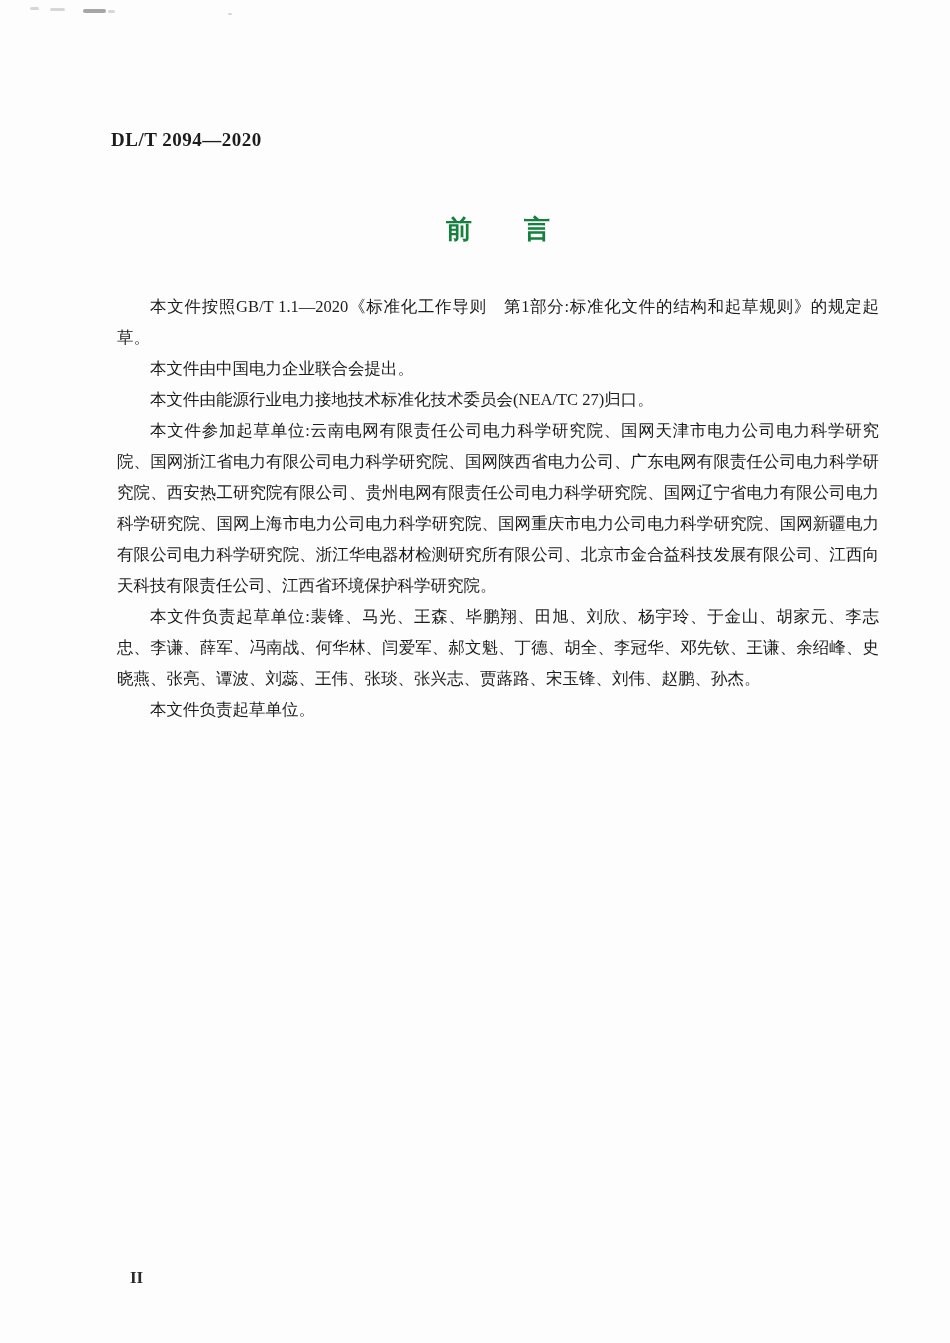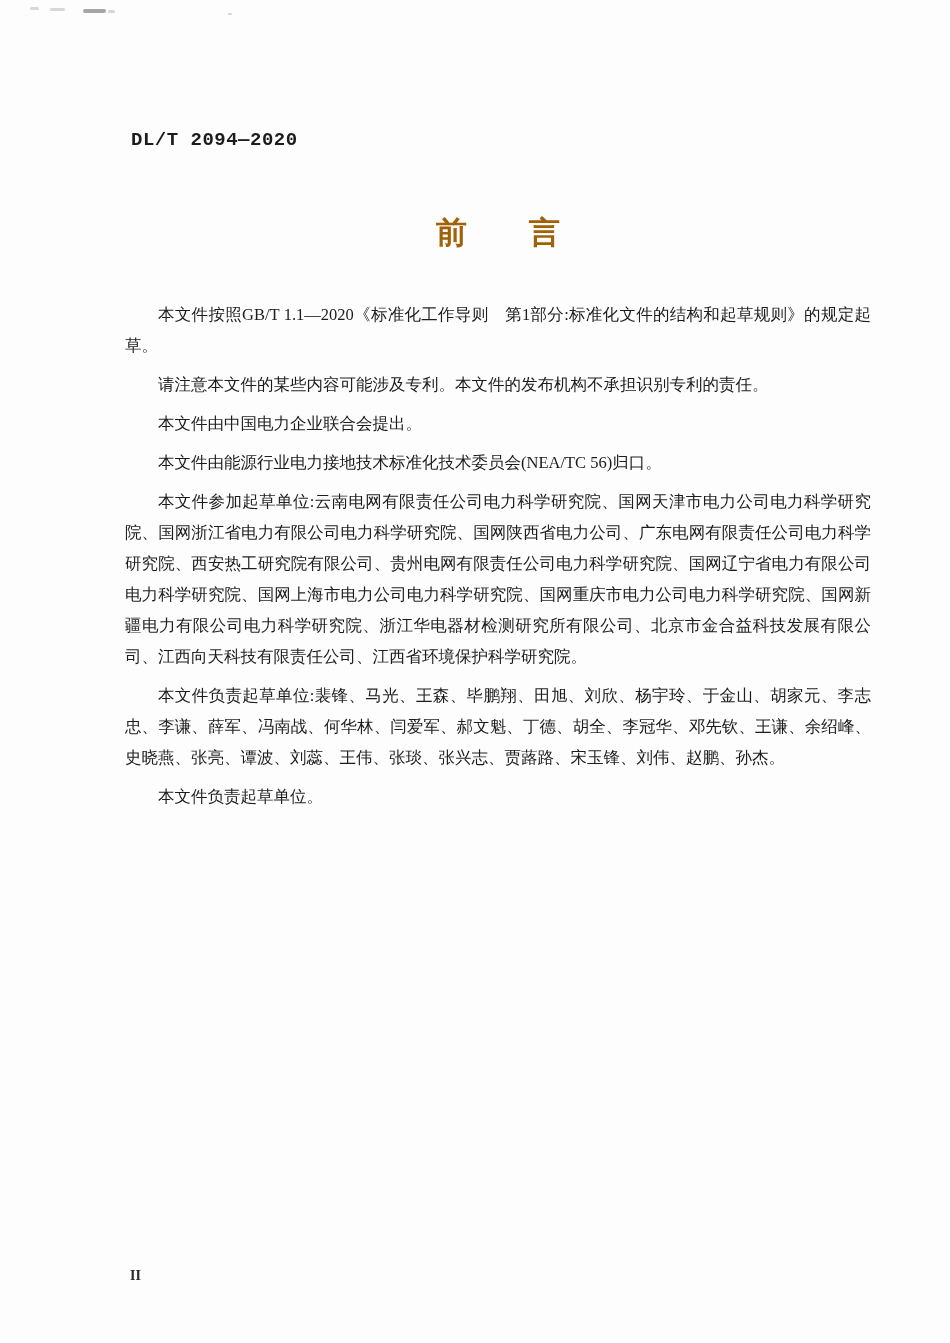--- a/index.html
+++ b/index.html
@@ -16,80 +16,79 @@
     overflow: hidden;
   }
   .scan-mark {
     position: absolute;
     background: rgba(60,60,60,0.45);
     border-radius: 2px;
   }
   .scan-mark.faint { background: rgba(120,120,120,0.28); }
   .page-header {
     position: absolute;
-    left: 131px;
+    left: 111px;
     top: 129px;
     font-size: 19px;
     font-weight: 700;
     letter-spacing: 0.5px;
-    font-family: Liberation Mono, monospace;
+    font-family: Liberation Serif, serif;
   }
   .doc-title {
     position: absolute;
     left: 117px;
     top: 212px;
     width: 762px;
     text-align: center;
-    font-size: 31px;
+    font-size: 26px;
     font-weight: 700;
     font-family: "Liberation Sans", "DejaVu Sans", sans-serif;
-    color: #a16207;
+    color: #15803d;
   }
   .doc-body {
     position: absolute;
     left: 117px;
     top: 291px;
     width: 762px;
     font-size: 16.5px;
     line-height: 31px;
     text-align: justify;
     text-justify: inter-ideograph;
     color: #1c1c1c;
   }
   .doc-body p {
-    margin: 8px;
+    margin: 0;
     padding: 0;
     text-indent: 2em;
   }
   .page-number {
     position: absolute;
     left: 130px;
     top: 1268px;
-    font-size: 14px;
+    font-size: 17px;
     font-weight: 600;
     font-family: "Liberation Serif", "DejaVu Serif", serif;
     color: #2a2a2a;
   }
 </style>
 </head>
 <body>
 
 <div class="scan-mark faint" style="left:30px; top:7px; width:9px; height:3px;"></div>
 <div class="scan-mark faint" style="left:50px; top:8px; width:15px; height:3px;"></div>
 <div class="scan-mark" style="left:83px; top:9px; width:23px; height:4px;"></div>
 <div class="scan-mark faint" style="left:108px; top:10px; width:7px; height:3px;"></div>
 <div class="scan-mark faint" style="left:228px; top:13px; width:4px; height:2px;"></div>
 
 <div class="page-header">DL/T 2094—2020</div>
 
 <div class="doc-title">前　　言</div>
 
 <div class="doc-body">
   <p>本文件按照GB/T 1.1—2020《标准化工作导则　第1部分:标准化文件的结构和起草规则》的规定起草。</p>
-  <p>请注意本文件的某些内容可能涉及专利。本文件的发布机构不承担识别专利的责任。</p>
   <p>本文件由中国电力企业联合会提出。</p>
-  <p>本文件由能源行业电力接地技术标准化技术委员会(NEA/TC 56)归口。</p>
+  <p>本文件由能源行业电力接地技术标准化技术委员会(NEA/TC 27)归口。</p>
   <p>本文件参加起草单位:云南电网有限责任公司电力科学研究院、国网天津市电力公司电力科学研究院、国网浙江省电力有限公司电力科学研究院、国网陕西省电力公司、广东电网有限责任公司电力科学研究院、西安热工研究院有限公司、贵州电网有限责任公司电力科学研究院、国网辽宁省电力有限公司电力科学研究院、国网上海市电力公司电力科学研究院、国网重庆市电力公司电力科学研究院、国网新疆电力有限公司电力科学研究院、浙江华电器材检测研究所有限公司、北京市金合益科技发展有限公司、江西向天科技有限责任公司、江西省环境保护科学研究院。</p>
   <p>本文件负责起草单位:裴锋、马光、王森、毕鹏翔、田旭、刘欣、杨宇玲、于金山、胡家元、李志忠、李谦、薛军、冯南战、何华林、闫爱军、郝文魁、丁德、胡全、李冠华、邓先钦、王谦、余绍峰、史晓燕、张亮、谭波、刘蕊、王伟、张琰、张兴志、贾蕗路、宋玉锋、刘伟、赵鹏、孙杰。</p>
   <p>本文件负责起草单位。</p>
 </div>
 
 <div class="page-number">II</div>
 
 </body></html>

